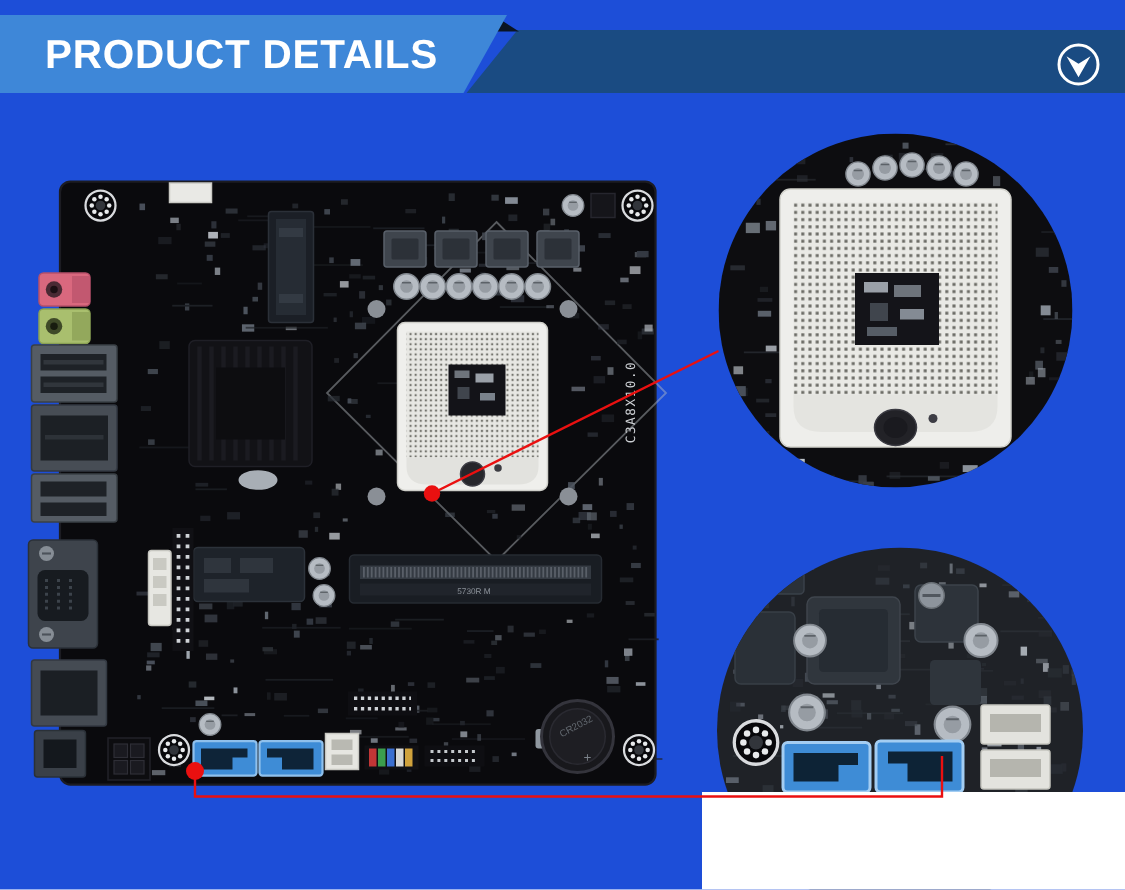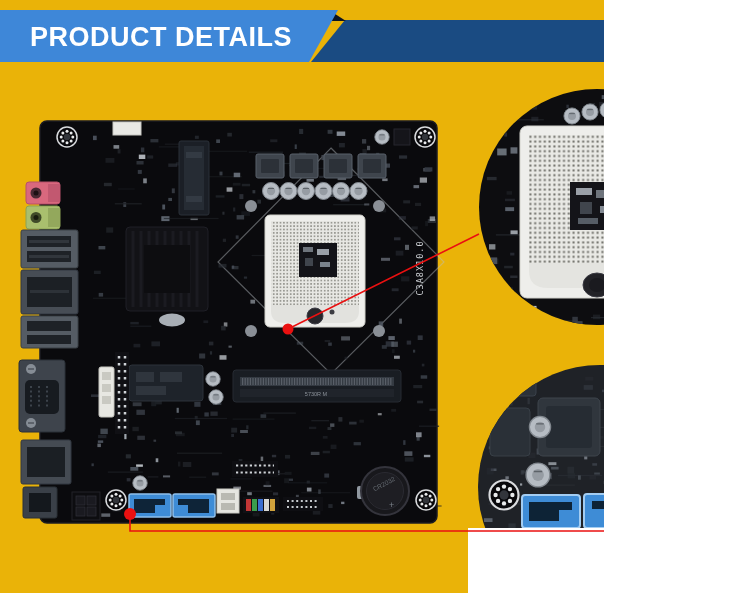--- a/index.html
+++ b/index.html
@@ -1,16 +1,16 @@
 <!DOCTYPE html>
 <html><head>
 <meta charset="utf-8">
 <style>
   html,body{margin:0;padding:0;background:#fff;}
-  .canvas{position:relative;width:604px;height:593px;background:#eab308;overflow:hidden;
+  .canvas{position:relative;width:750px;height:593px;background:#1d4ed8;overflow:hidden;
           font-family:"Liberation Sans",sans-serif;}
   svg{display:block;}
   text{font-family:"Liberation Sans",sans-serif;}
   .mono{font-family:"DejaVu Sans Mono","Liberation Mono",monospace;}
   .title-text{font-weight:bold;font-size:27px;letter-spacing:.5px;fill:#fff;}
 </style>
 </head>
 <body>
 
 <div class="canvas">

